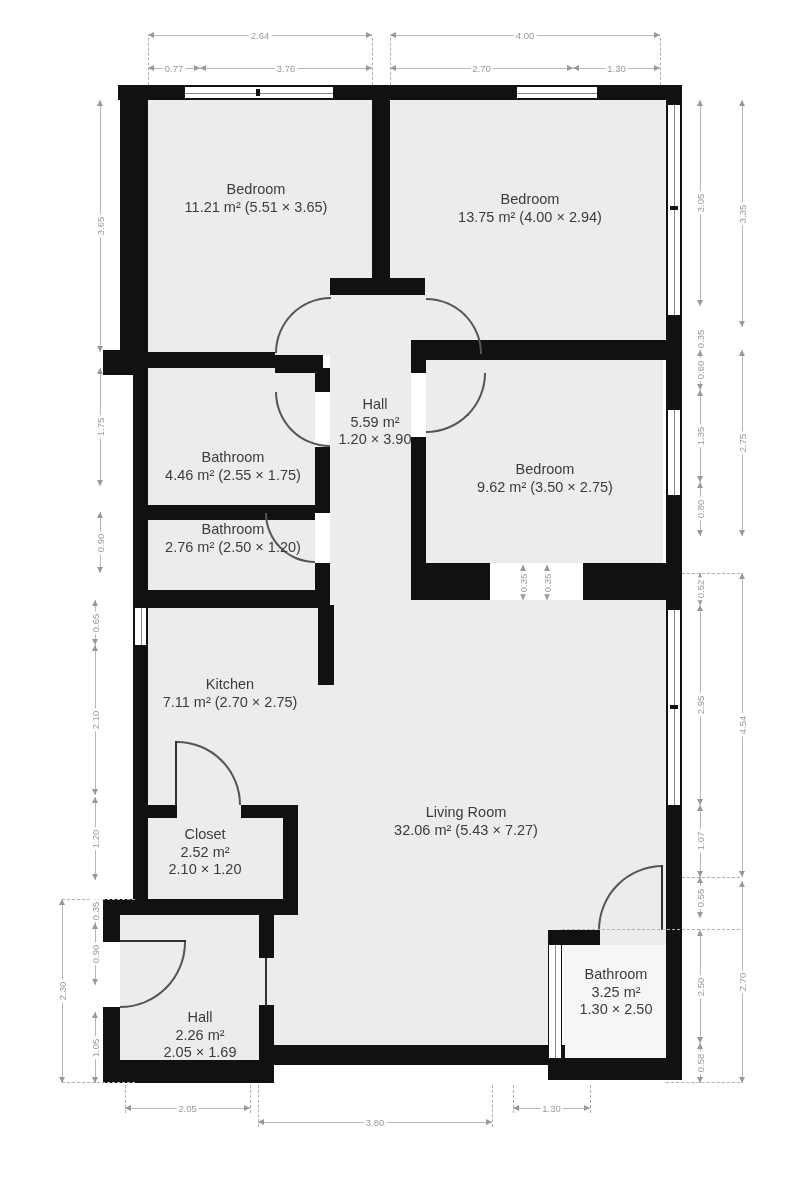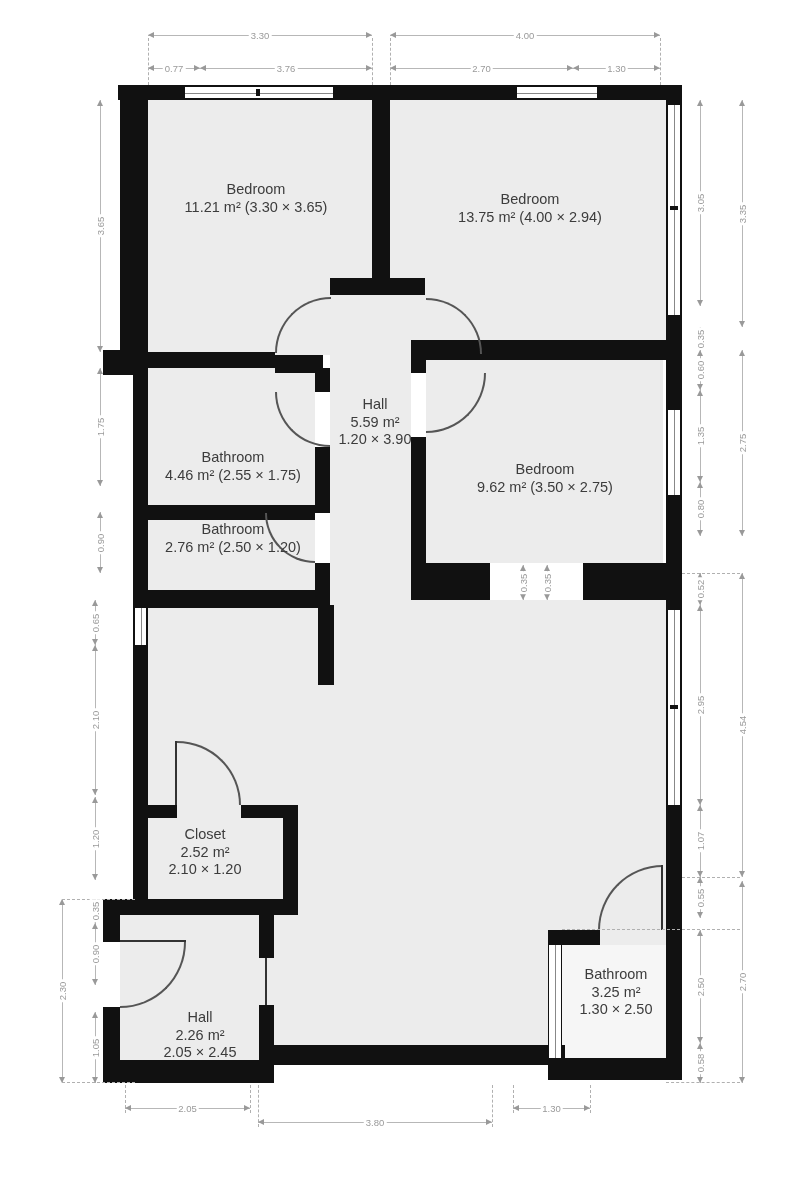--- a/index.html
+++ b/index.html
@@ -139,21 +139,21 @@
   <div class="dot v" style="left:125px;top:1085px;width:0;height:28px;"></div>
   <div class="dot v" style="left:250px;top:1085px;width:0;height:28px;"></div>
   <div class="dot v" style="left:258px;top:1085px;width:0;height:42px;"></div>
   <div class="dot v" style="left:492px;top:1085px;width:0;height:42px;"></div>
   <div class="dot v" style="left:513px;top:1085px;width:0;height:28px;"></div>
   <div class="dot v" style="left:590px;top:1085px;width:0;height:28px;"></div>
 
   <div class="dimh" style="left:148px;top:28px;width:224px;height:14px;">
       <i class="t1"></i>
       <i class="t2"></i>
-      <span class="lb">3.30</span>
+      <span class="lb">2.64</span>
     </div>
   <div class="dimh" style="left:390px;top:28px;width:270px;height:14px;">
       <i class="t1"></i>
       <i class="t2"></i>
       <span class="lb">4.00</span>
     </div>
   <div class="dimh" style="left:148px;top:61px;width:52px;height:14px;">
       <i class="t1"></i>
       <i class="t2"></i>
       <span class="lb">0.77</span>
@@ -324,21 +324,21 @@
       <span class="lb">0.35</span>
     </div>
   <div class="dimv" style="left:540px;top:565px;width:14px;height:35px;">
       <i class="t1"></i>
       <i class="t2"></i>
       <span class="lb">0.35</span>
     </div>
 
   <div class="room-label" style="left:256px;top:181px;">
     <div>Bedroom</div>
-    <div>11.21 m² (3.30 × 3.65)</div>
+    <div>11.21 m² (5.51 × 3.65)</div>
   </div>
   <div class="room-label" style="left:530px;top:191px;">
     <div>Bedroom</div>
     <div>13.75 m² (4.00 × 2.94)</div>
   </div>
   <div class="room-label" style="left:375px;top:396px;">
     <div>Hall</div>
     <div>5.59 m²</div>
     <div>1.20 × 3.90</div>
   </div>
@@ -347,29 +347,37 @@
     <div>4.46 m² (2.55 × 1.75)</div>
   </div>
   <div class="room-label" style="left:233px;top:521px;">
     <div>Bathroom</div>
     <div>2.76 m² (2.50 × 1.20)</div>
   </div>
   <div class="room-label" style="left:545px;top:461px;">
     <div>Bedroom</div>
     <div>9.62 m² (3.50 × 2.75)</div>
   </div>
+  <div class="room-label" style="left:230px;top:676px;">
+    <div>Kitchen</div>
+    <div>7.11 m² (2.70 × 2.75)</div>
+  </div>
+  <div class="room-label" style="left:466px;top:804px;">
+    <div>Living Room</div>
+    <div>32.06 m² (5.43 × 7.27)</div>
+  </div>
   <div class="room-label" style="left:205px;top:826px;">
     <div>Closet</div>
     <div>2.52 m²</div>
     <div>2.10 × 1.20</div>
   </div>
   <div class="room-label" style="left:200px;top:1009px;">
     <div>Hall</div>
     <div>2.26 m²</div>
-    <div>2.05 × 2.45</div>
+    <div>2.05 × 1.69</div>
   </div>
   <div class="room-label" style="left:616px;top:966px;">
     <div>Bathroom</div>
     <div>3.25 m²</div>
     <div>1.30 × 2.50</div>
   </div>
 
 </div>
 
 </body></html>

